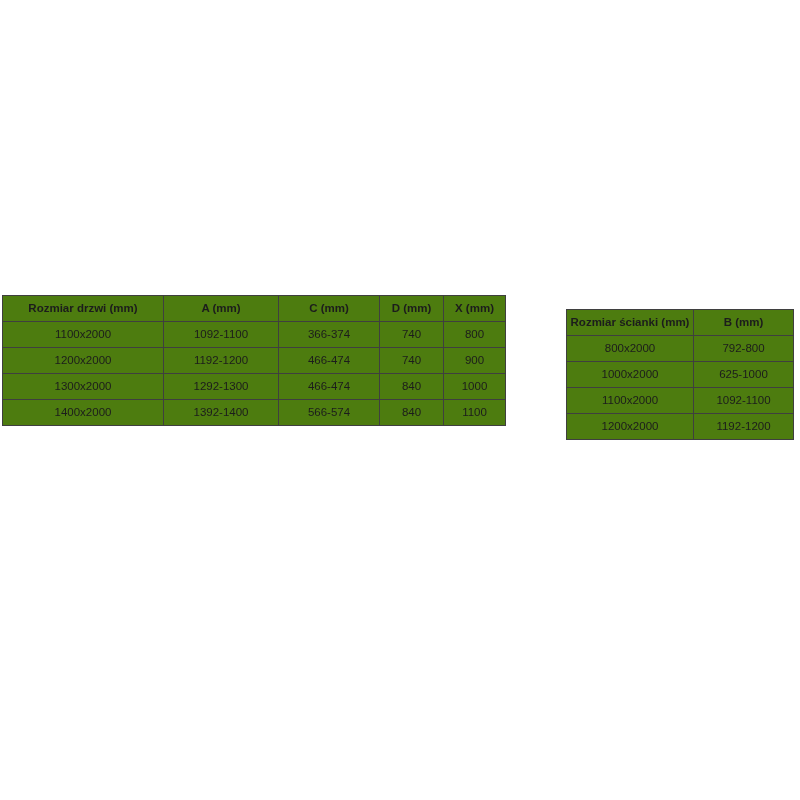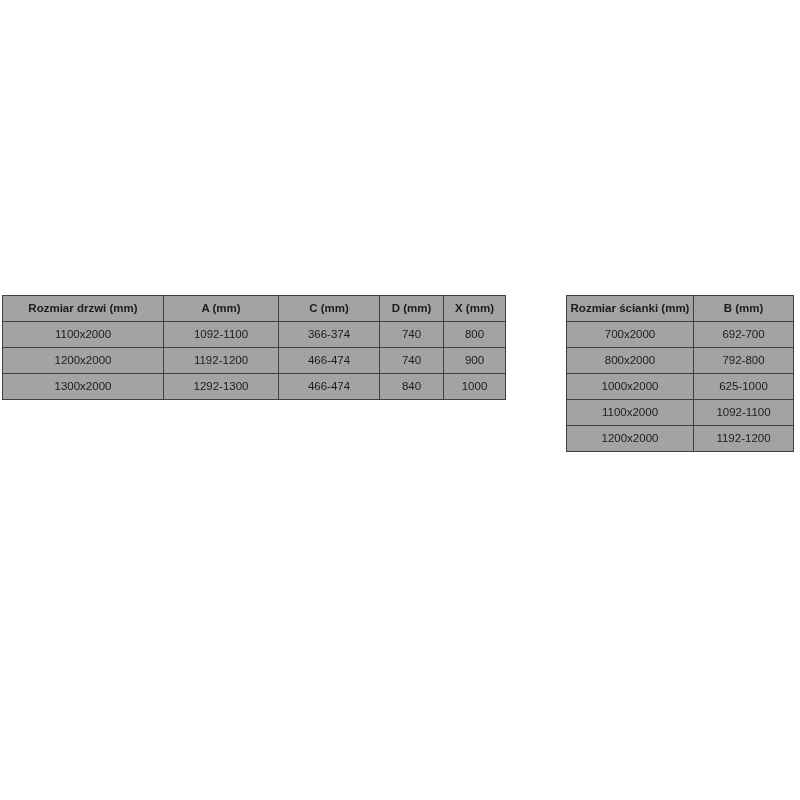--- a/index.html
+++ b/index.html
@@ -18,28 +18,28 @@
   .table-wrap {
     position: absolute;
   }
   .door-table-wrap {
     left: 2px;
     top: 295px;
     width: 503px;
   }
   .wall-table-wrap {
     left: 566px;
-    top: 295px;
+    top: 309px;
     width: 227px;
   }
   table.spec-table {
     border-collapse: collapse;
     width: 100%;
     table-layout: fixed;
-    background: #a3a3a3;
+    background: #4d7c0f;
   }
   table.spec-table th,
   table.spec-table td {
     border: 1px solid #3f3f3f;
     text-align: center;
     vertical-align: middle;
     height: 25px;
     padding: 0 2px;
     font-size: 11.5px;
     line-height: 1;
@@ -87,41 +87,44 @@
           <td>740</td>
           <td>900</td>
         </tr>
         <tr>
           <td>1300x2000</td>
           <td>1292-1300</td>
           <td>466-474</td>
           <td>840</td>
           <td>1000</td>
         </tr>
+        <tr>
+          <td>1400x2000</td>
+          <td>1392-1400</td>
+          <td>566-574</td>
+          <td>840</td>
+          <td>1100</td>
+        </tr>
       </tbody>
   </table>
 </div>
 
 <div class="table-wrap wall-table-wrap">
   <table class="spec-table">
     <colgroup>
         <col style="width: 127px;">
         <col style="width: 100px;">
       </colgroup>
     <thead>
         <tr>
           <th>Rozmiar ścianki (mm)</th>
           <th>B (mm)</th>
         </tr>
       </thead>
     <tbody>
-        <tr>
-          <td>700x2000</td>
-          <td>692-700</td>
-        </tr>
         <tr>
           <td>800x2000</td>
           <td>792-800</td>
         </tr>
         <tr>
           <td>1000x2000</td>
           <td>625-1000</td>
         </tr>
         <tr>
           <td>1100x2000</td>

